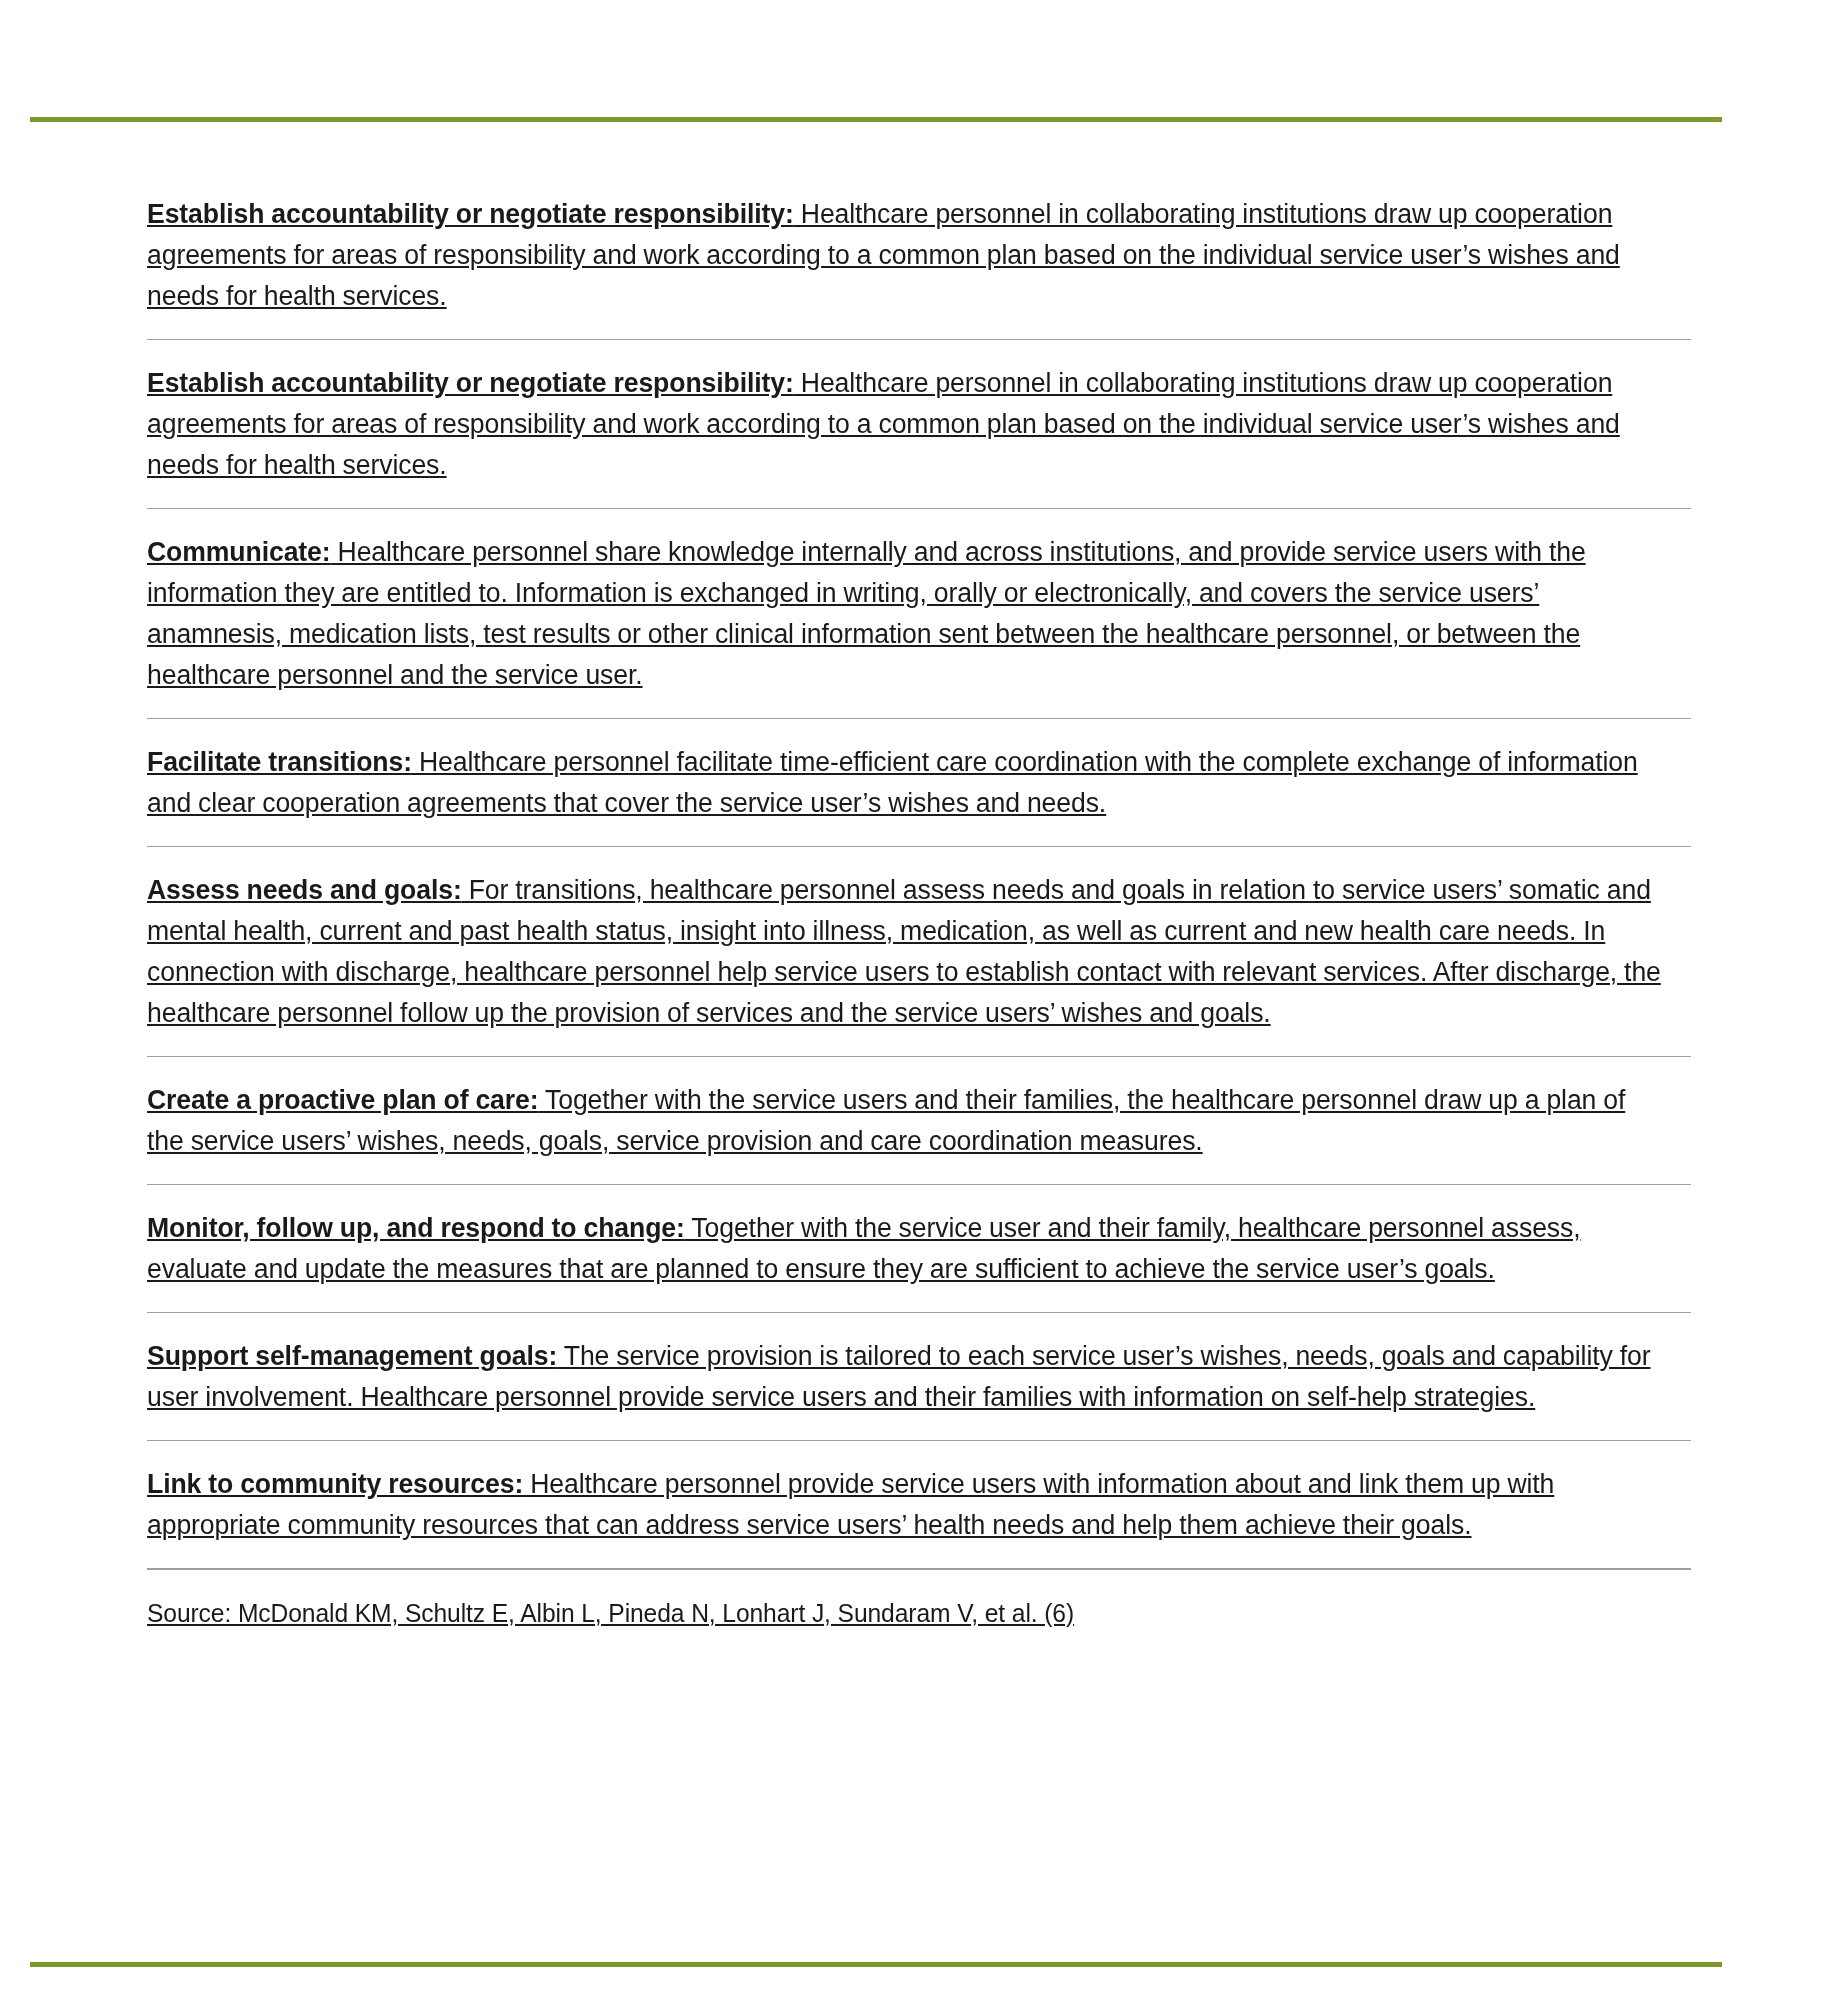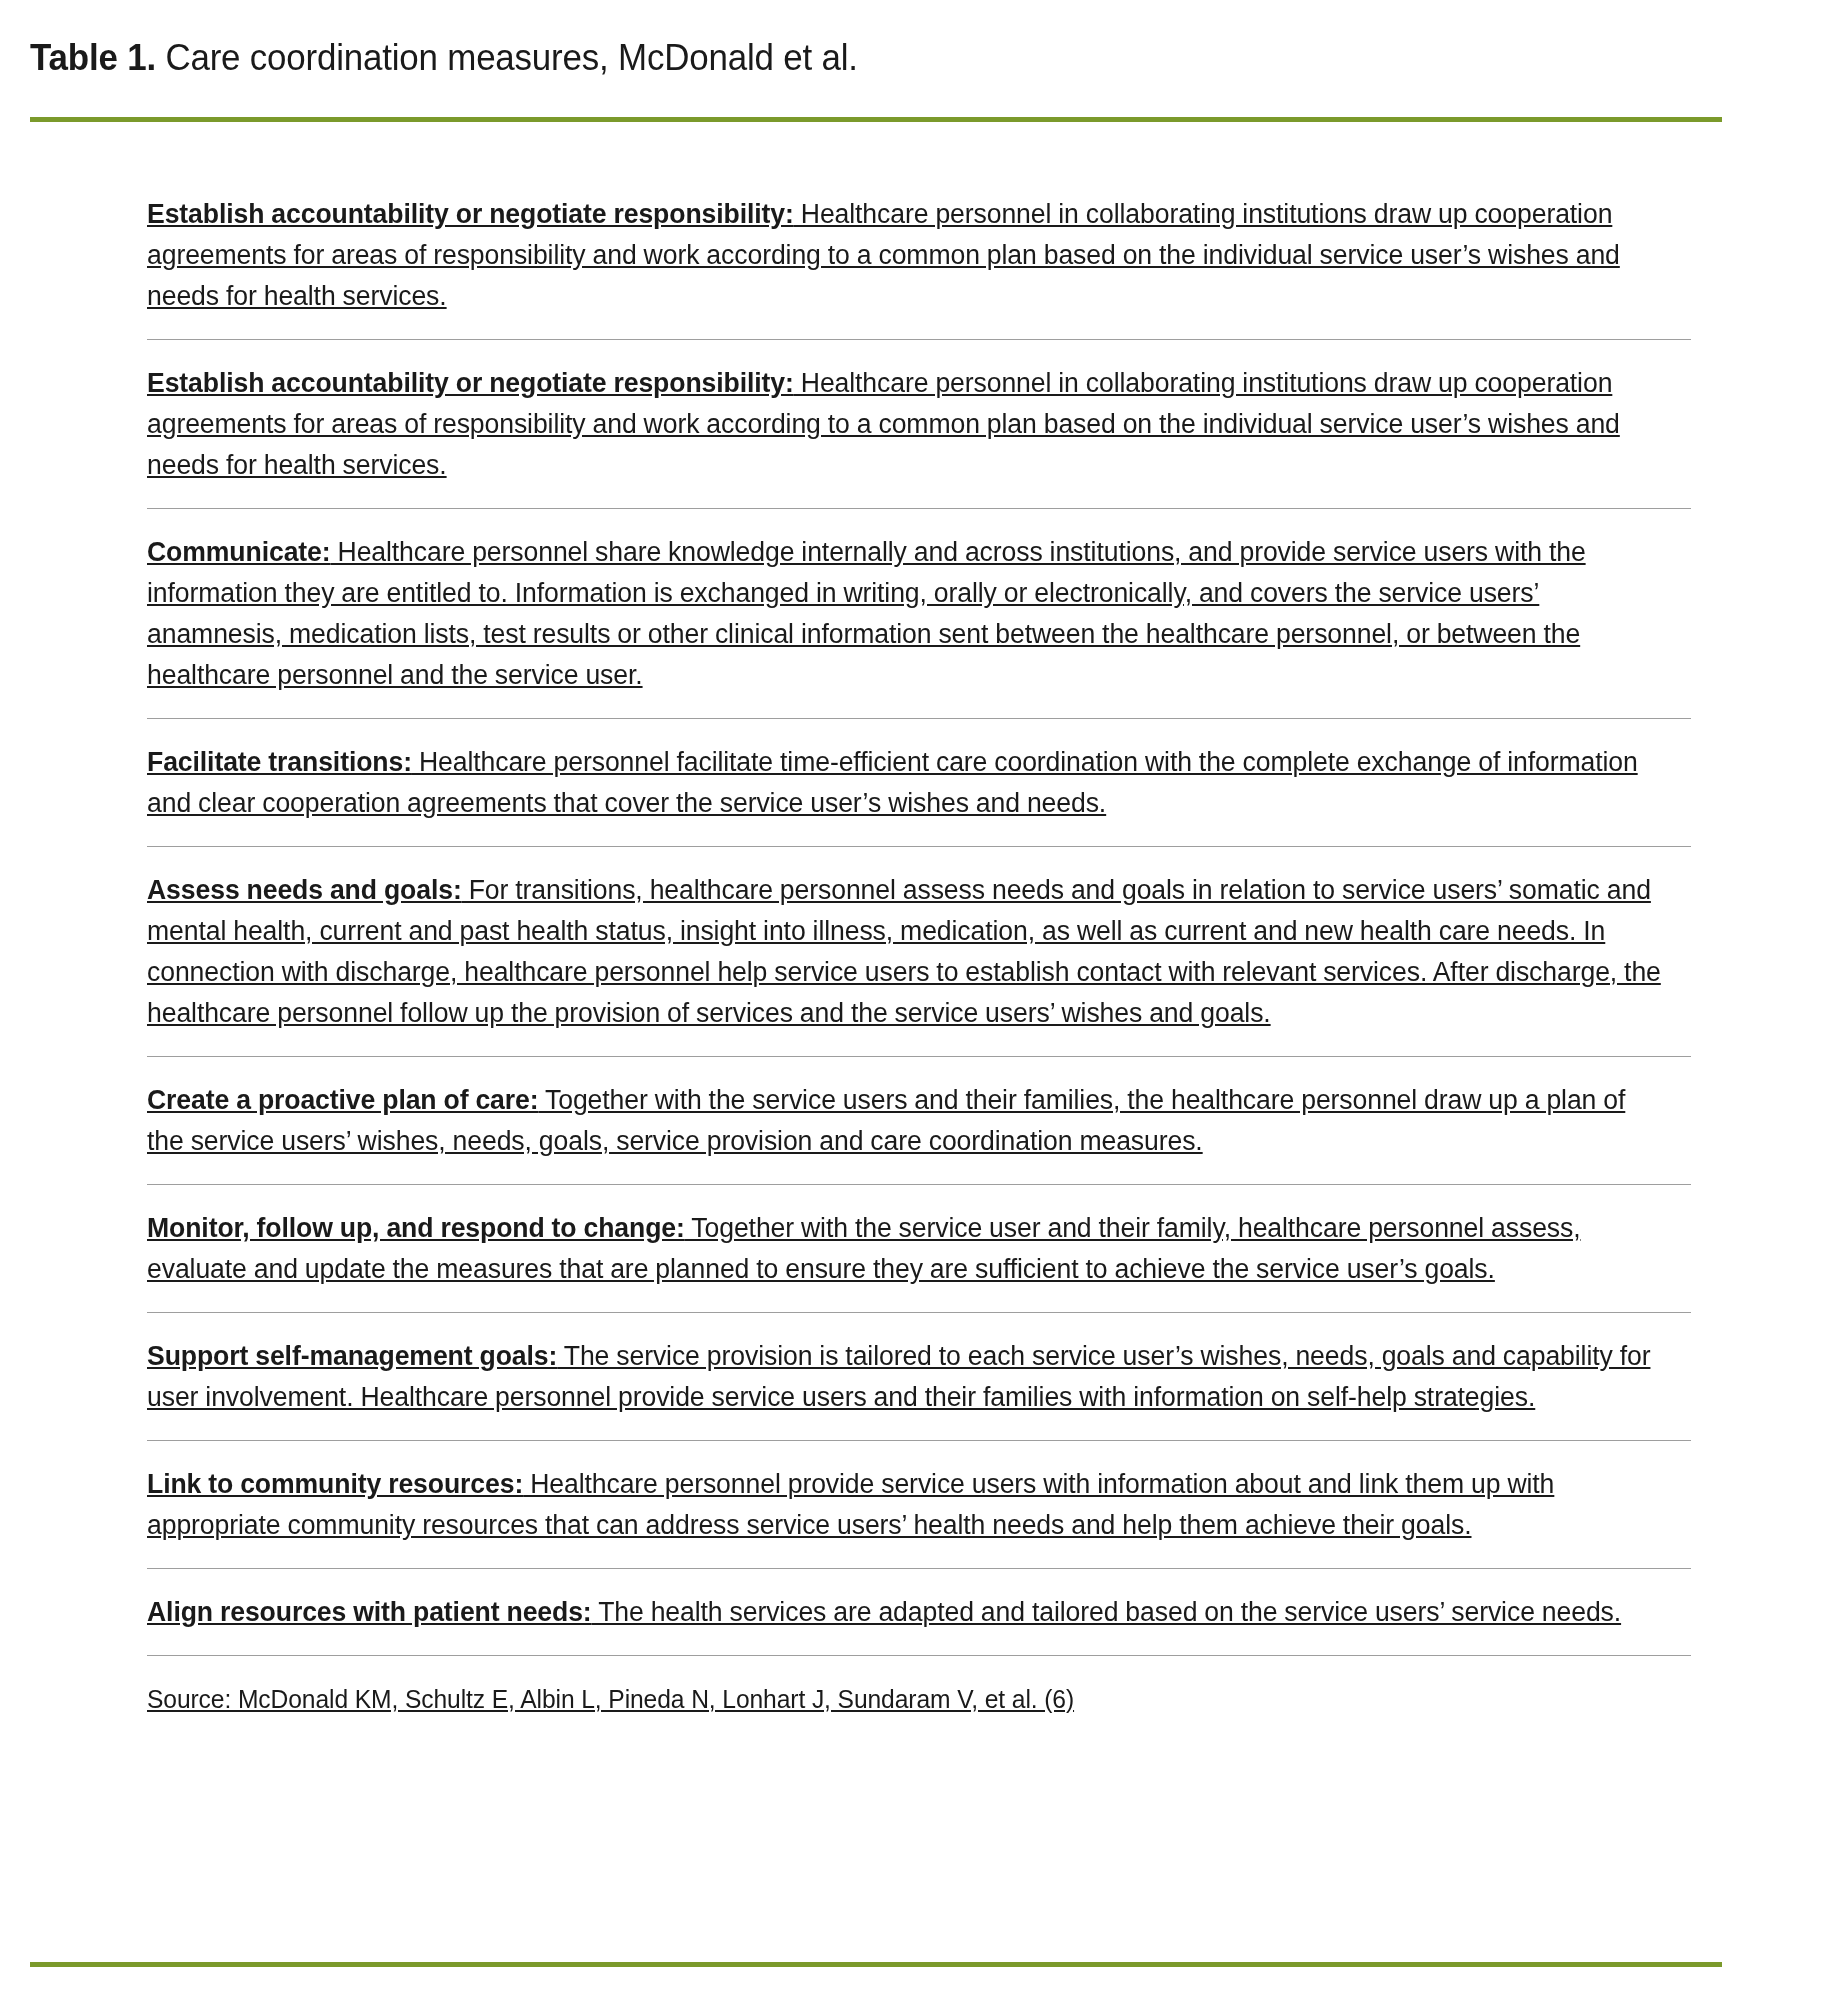--- a/index.html
+++ b/index.html
@@ -103,23 +103,20 @@
     letter-spacing: -0.1px;
     transform: scaleX(0.985);
     transform-origin: left top;
   }
 </style>
 </head>
 <body>
 
 <div class="page">
 
-  <div class="title-block">
-    <div class="title-line"><span class="title-strong">Table 1.</span><span class="title-rest"> Care coordination measures, McDonald et al.</span></div>
-  </div>
 
   <div class="rule-green-top"></div>
 
   <div class="table-body">
 
     <div class="measure-row">
       <div class="row-text"><span class="lead">Establish accountability or negotiate responsibility:</span><span> Healthcare personnel in collaborating institutions draw up cooperation agreements for areas of responsibility and work according to a common plan based on the individual service user’s wishes and needs for health services.</span></div>
     </div>
 
     <div class="row-sep"></div>
@@ -165,23 +162,20 @@
     </div>
 
     <div class="row-sep"></div>
 
     <div class="measure-row">
       <div class="row-text"><span class="lead">Link to community resources:</span><span> Healthcare personnel provide service users with information about and link them up with appropriate community resources that can address service users’ health needs and help them achieve their goals.</span></div>
     </div>
 
     <div class="row-sep"></div>
 
-    <div class="measure-row">
-      <div class="row-text"><span class="lead">Align resources with patient needs:</span><span> The health services are adapted and tailored based on the service users’ service needs.</span></div>
-    </div>
 
     <div class="source-sep"></div>
 
     <div class="source-text">Source: McDonald KM, Schultz E, Albin L, Pineda N, Lonhart J, Sundaram V, et al. (6)</div>
 
   </div>
 
   <div class="rule-green-bottom"></div>
 
 </div>

